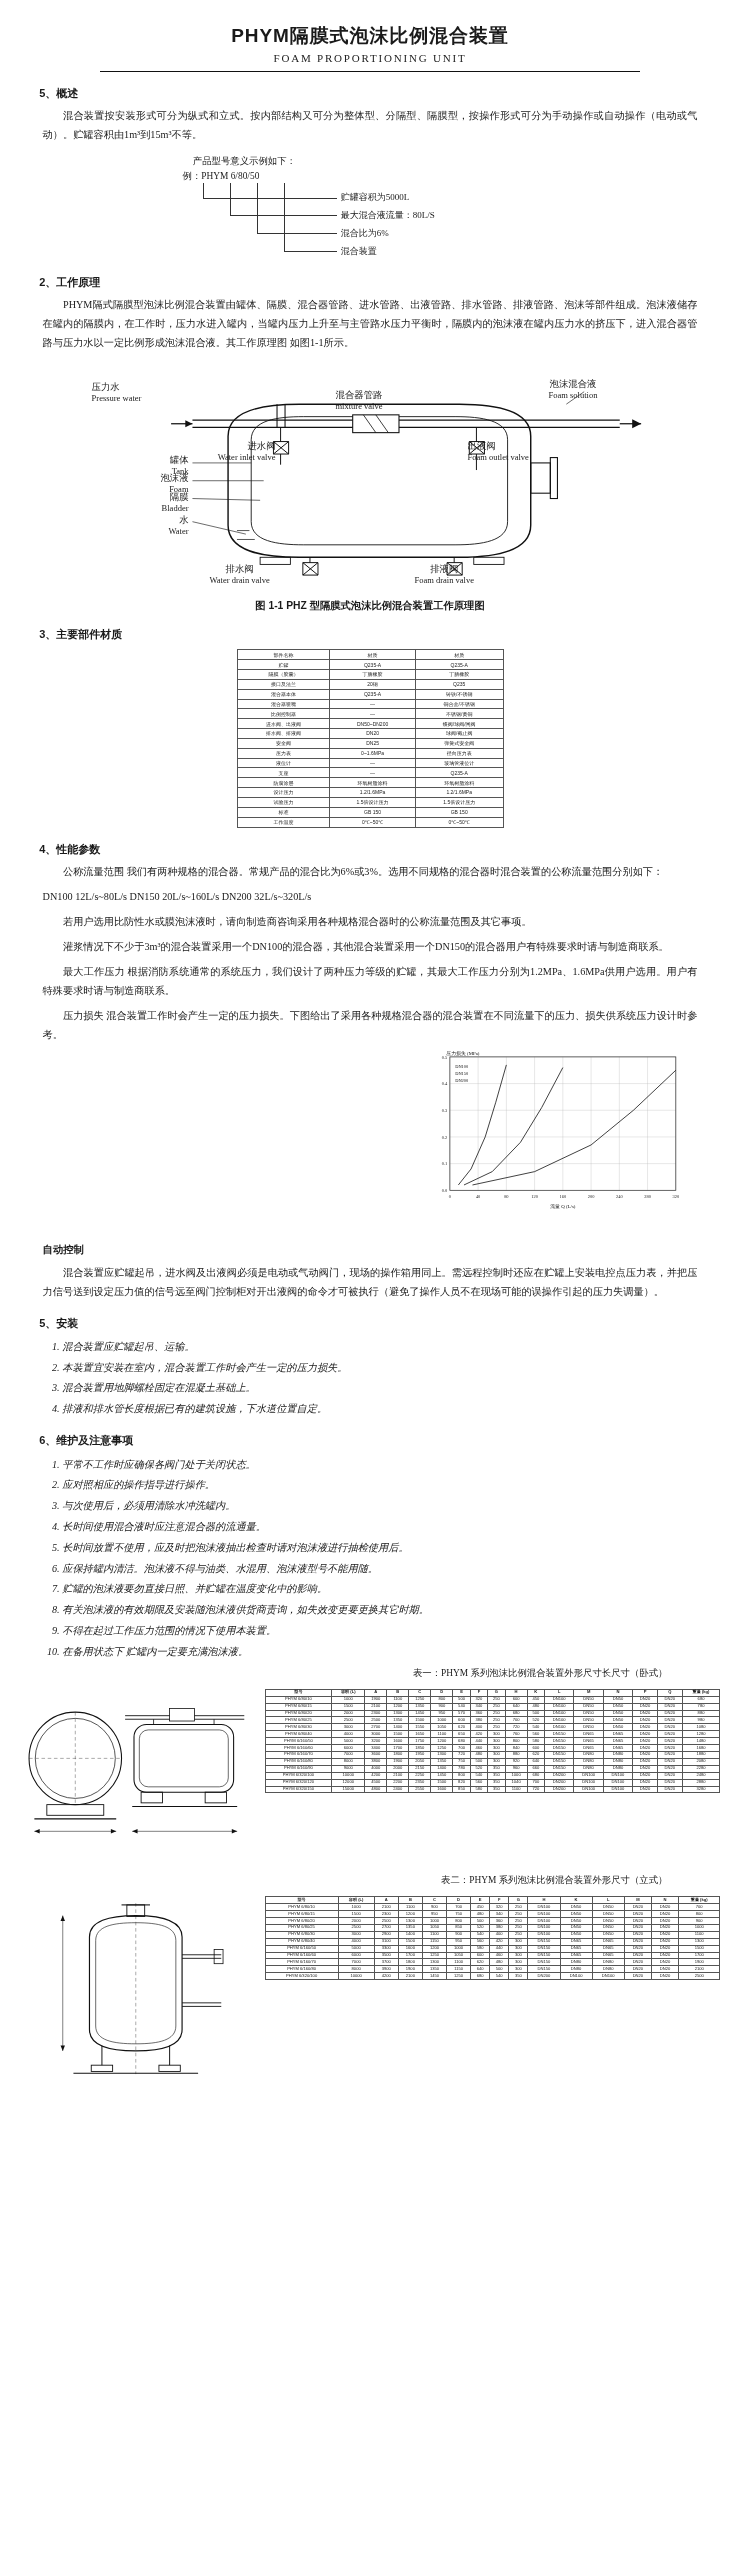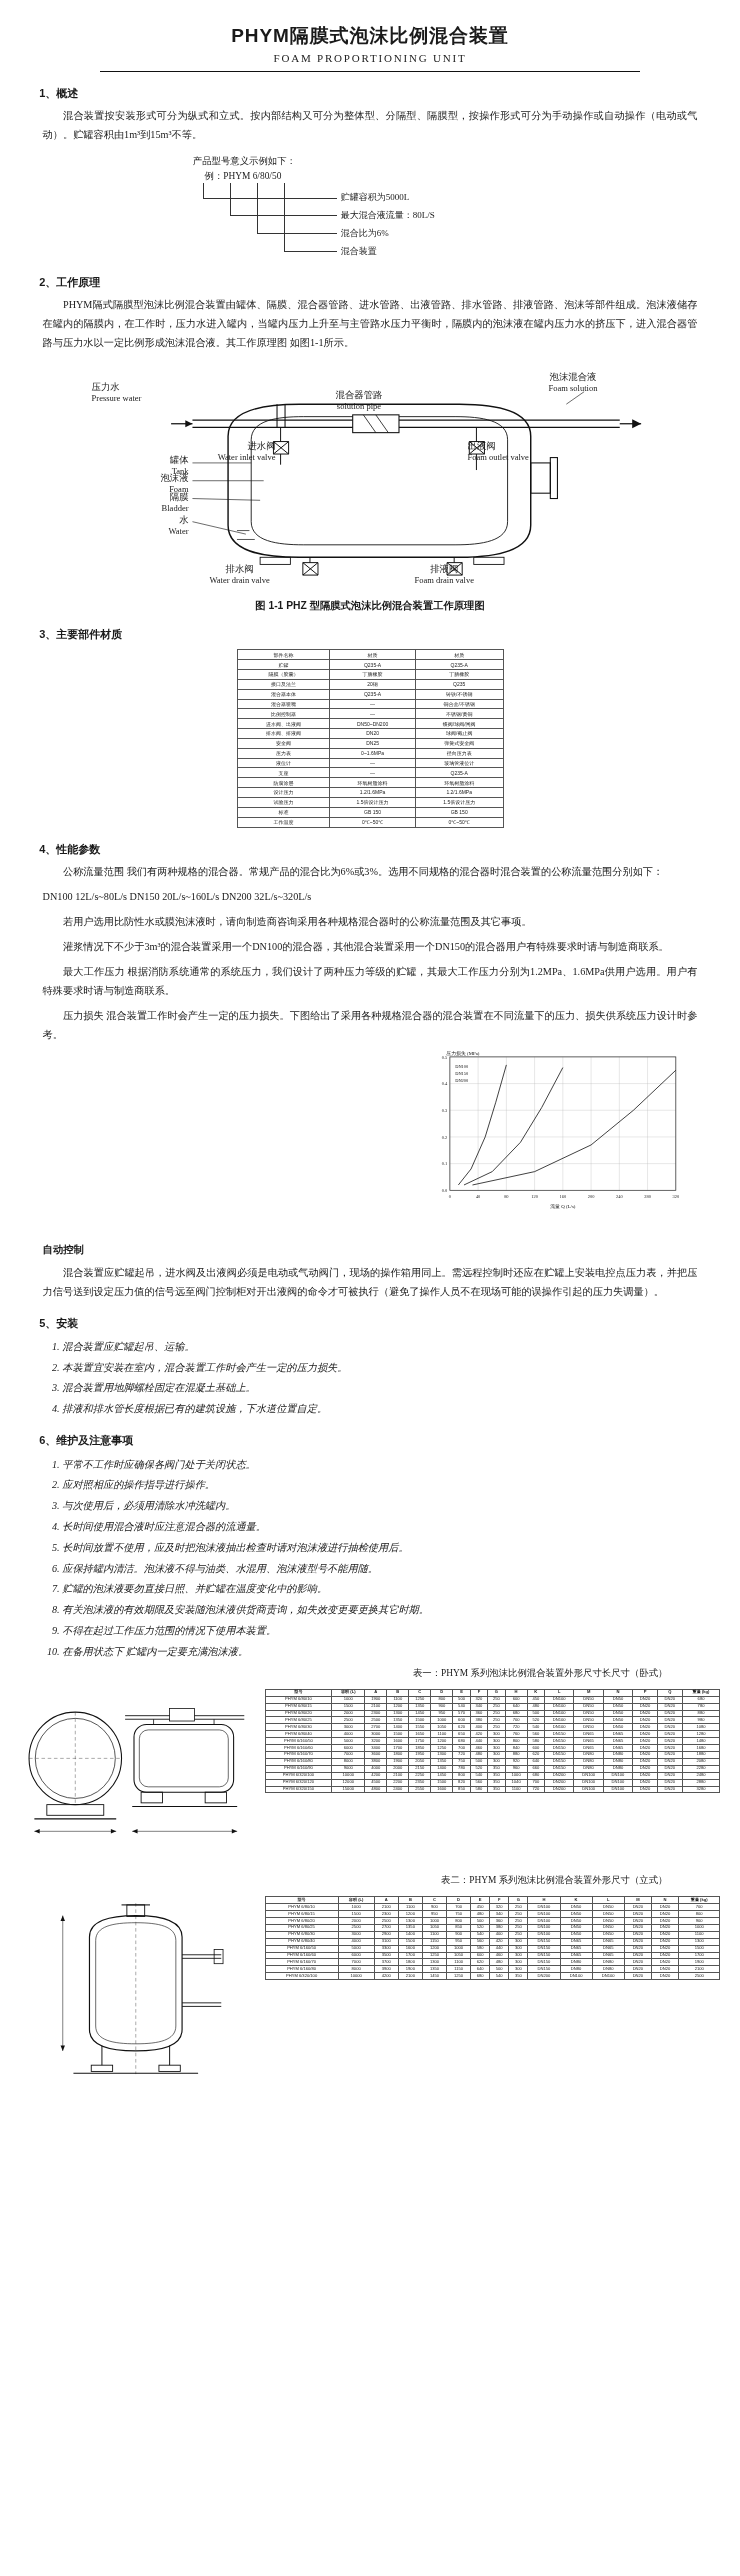--- a/index.html
+++ b/index.html
@@ -74,21 +74,21 @@
   }
   
   .modelcode{
     margin:9px auto 5.3px auto;
     width:383px;
     position:relative;
     font-size:9.4px;
     line-height:1.55;
   }
   .mc-line{margin-left:14.3px;}
-  .mc-eg{margin-left:26px;}
+  .mc-eg{margin-left:4px;}
   .mc-art{
     position:relative;
     height:77px;
     margin-left:14.3px;
   }
   .mc-art .vl{position:absolute;border-left:0.9px solid #333;}
   .mc-art .hl{position:absolute;border-top:0.9px solid #333;}
   .mc-art .lbl{position:absolute;font-size:9px;white-space:nowrap;}
   
   .schem{
@@ -156,21 +156,21 @@
 </style>
 </head>
 <body>
 
 <div class="page">
 
   <div class="doc-title">PHYM隔膜式泡沫比例混合装置</div>
   <div class="doc-subtitle">FOAM PROPORTIONING UNIT</div>
   <hr class="title-rule">
 
-  <div class="sec-head">1、概述</div>
+  <div class="sec-head">5、概述</div>
   <p class="body">混合装置按安装形式可分为纵式和立式。按内部结构又可分为整体型、分隔型、隔膜型，按操作形式可分为手动操作或自动操作（电动或气动）。贮罐容积由1m³到15m³不等。</p>
 
   <div class="modelcode">
     <div class="mc-line">产品型号意义示例如下：</div>
     <div class="mc-eg">例：PHYM 6/80/50</div>
     <div class="mc-art">
       <div class="vl" style="left:10.7px;top:0;height:14.3px;"></div>
       <div class="hl" style="left:10.7px;top:14.3px;width:134px;"></div>
       <div class="lbl" style="left:148px;top:8px;">贮罐容积为5000L</div>
 
@@ -252,23 +252,23 @@
 
       <line x1="540" y1="44" x2="560" y2="30" stroke="#111" stroke-width="0.7"></line>
     </svg>
 
     <div class="lab" style="left:7.1px;top:16px;text-align:left;">
       <div class="cn">压力水</div>
       <div class="en">Pressure water</div>
     </div>
     <div class="lab" style="left:251px;top:5.3px;margin-top:19px;">
       <div class="cn">混合器管路</div>
-      <div class="en">solution pipe</div>
-    </div>
-    <div class="lab" style="left:464px;top:6px;">
+      <div class="en">mixture valve</div>
+    </div>
+    <div class="lab" style="left:464px;top:13px;">
       <div class="cn">泡沫混合液</div>
       <div class="en">Foam solution</div>
     </div>
     <div class="lab" style="left:105px;top:75px;text-align:right;width:86px;">
       <div class="cn">进水阀</div>
       <div class="en">Water inlet valve</div>
     </div>
     <div class="lab" style="left:383px;top:75px;text-align:left;">
       <div class="cn">出液阀</div>
       <div class="en">Foam outlet valve</div>

